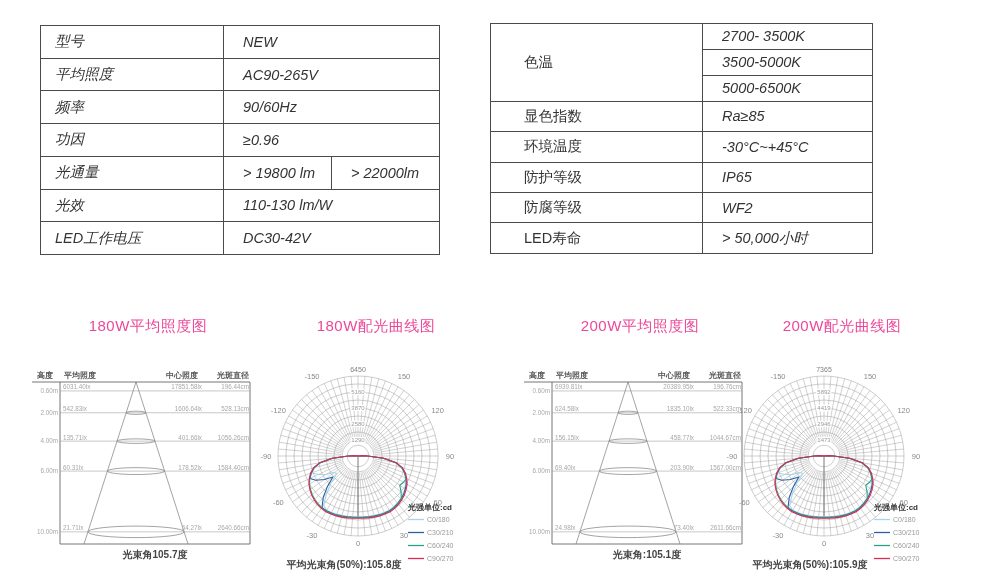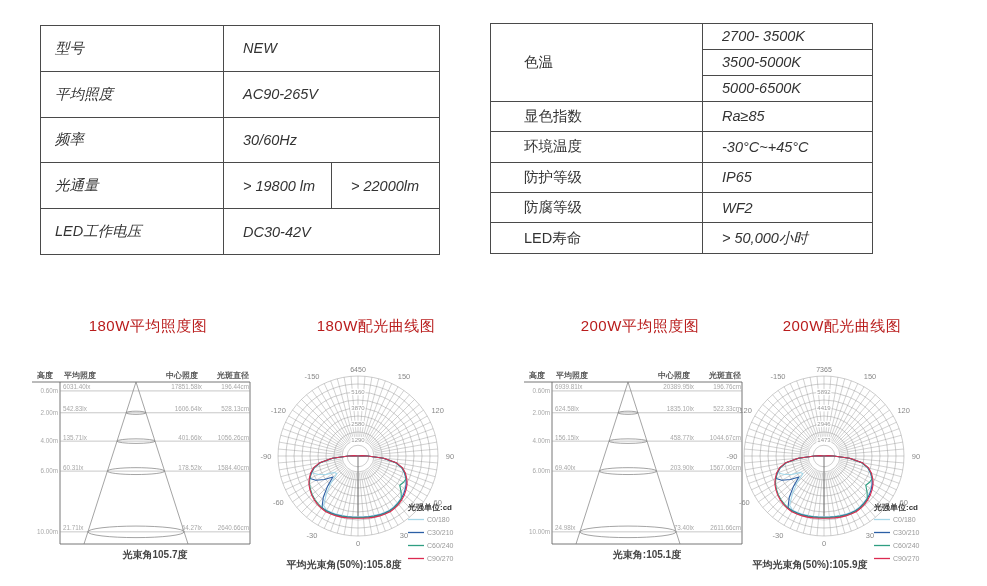--- a/index.html
+++ b/index.html
@@ -9,21 +9,21 @@
   table.spec{border-collapse:collapse;position:absolute;table-layout:fixed;
              font-size:14.5px;color:#333;}
   table.spec td{border:1px solid #4a4a4a;padding:0 0 0 14px;vertical-align:middle;
                 white-space:nowrap;overflow:hidden;}
   table.spec td.val{padding-left:19px;font-style:italic;}
   #tableLeft{left:40px;top:25px;width:400px;height:230px;}
   #tableLeft td.lbl{width:168px;font-style:italic;}
   #tableRight{left:490px;top:23px;width:383px;height:231px;}
   #tableRight td.lbl{width:178px;padding-left:33px;}
   .panel{position:absolute;width:236px;}
-  .chart-title{font-size:15px;color:#b91c1c;text-align:center;height:24px;
+  .chart-title{font-size:15px;color:#ec4899;text-align:center;height:24px;
                line-height:24px;letter-spacing:0.5px;}
   .chart-svg{display:block;margin-top:14px;}
   #panelIllum180{left:30px;top:314px;}
   #panelPolar180{left:258px;top:314px;}
   #panelIllum200{left:522px;top:314px;}
   #panelPolar200{left:724px;top:314px;}
 </style>
 </head>
 <body>
 
@@ -34,26 +34,34 @@
         <tr>
       <td class="lbl">型号</td>
       <td class="val" colspan="2">NEW</td>
     </tr>
     <tr>
       <td class="lbl">平均照度</td>
       <td class="val" colspan="2">AC90-265V</td>
     </tr>
     <tr>
       <td class="lbl">频率</td>
-      <td class="val" colspan="2">30/60Hz</td>
+      <td class="val" colspan="2">90/60Hz</td>
+    </tr>
+    <tr>
+      <td class="lbl">功因</td>
+      <td class="val" colspan="2">≥0.96</td>
     </tr>
     <tr>
       <td class="lbl">光通量</td>
       <td class="val">&gt; 19800 lm</td>
       <td class="val">&gt; 22000lm</td>
+    </tr>
+    <tr>
+      <td class="lbl">光效</td>
+      <td class="val" colspan="2">110-130 lm/W</td>
     </tr>
     <tr>
       <td class="lbl">LED工作电压</td>
       <td class="val" colspan="2">DC30-42V</td>
     </tr>
   </tbody>
     </table>
 
   <table class="spec" id="tableRight">
     <tbody>

